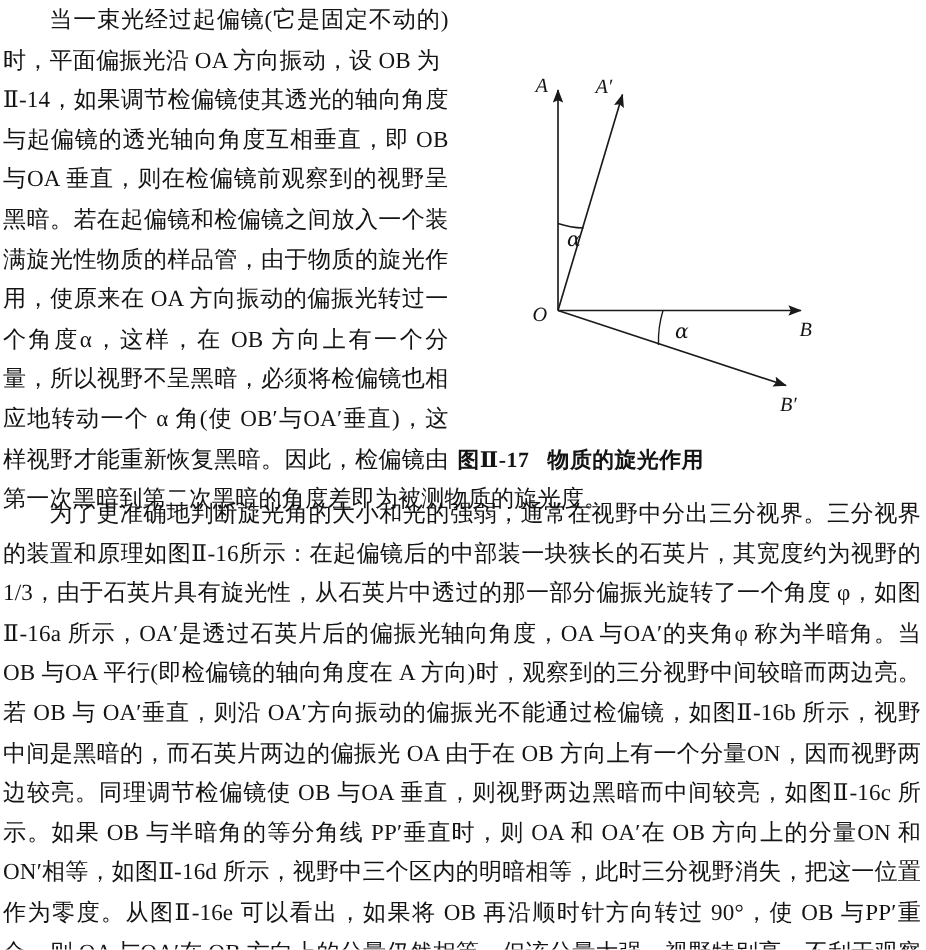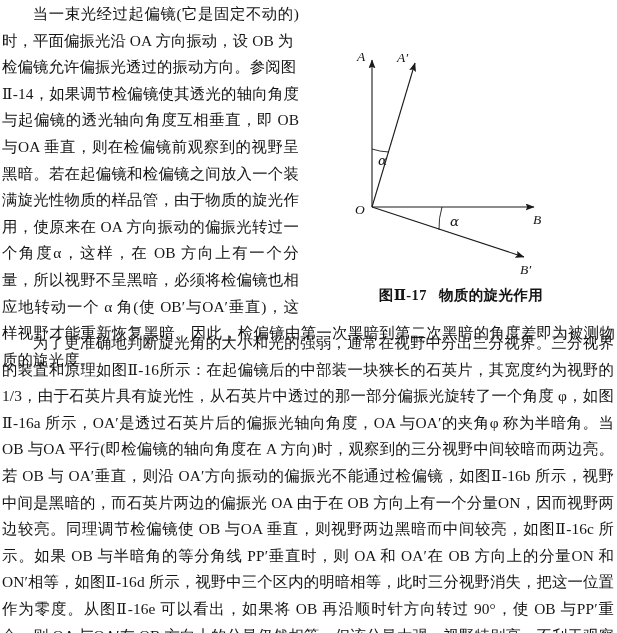--- a/index.html
+++ b/index.html
@@ -83,23 +83,23 @@
   .fig-alpha {
     position: absolute;
     font-family: "DejaVu Serif", serif;
     font-style: italic;
     font-size: 13.5px;
     color: #141414;
   }
   #fig-caption {
     position: absolute;
     left: 0;
-    top: 242px;
+    top: 253px;
     width: 312px;
-    text-align: center;
+    text-align: left;
     font-size: 14.5px;
     font-weight: bold;
     letter-spacing: 0.4px;
     color: #141414;
     white-space: nowrap;
   }
   .cap-gap {
     display: inline-block;
     width: 12px;
   }
@@ -107,21 +107,20 @@
 </head>
 <body>
 
 <div id="page">
 
   <div id="p1-wrap">
 
     <div id="figure-float"></div>
 
     <div class="para indent">当一束光经过起偏镜(它是固定不动的)时，平面偏振光沿 OA 方向振动，设 OB 为</div>
-    <div class="para">检偏镜允许偏振光透过的振动方向。参阅图</div>
     <div class="para">Ⅱ-14，如果调节检偏镜使其透光的轴向角度与起偏镜的透光轴向角度互相垂直，即 OB 与OA 垂直，则在检偏镜前观察到的视野呈黑暗。若在起偏镜和检偏镜之间放入一个装满旋光性物质的样品管，由于物质的旋光作用，使原来在 OA 方向振动的偏振光转过一个角度α，这样，在 OB 方向上有一个分量，所以视野不呈黑暗，必须将检偏镜也相应地转动一个 α 角(使 OB′与OA′垂直)，这样视野才能重新恢复黑暗。因此，检偏镜由第一次黑暗到第二次黑暗的角度差即为被测物质的旋光度。</div>
   </div>
 
   <div id="figure">
 
     <svg id="fig-svg" width="312" height="240" viewBox="0 0 312 240">
       <defs>
         <marker id="arrowhead" markerWidth="9" markerHeight="7" refX="8.4" refY="3.5" orient="auto" markerUnits="userSpaceOnUse">
           <path d="M0,0 L9,3.5 L0,7 L1.6,3.5 Z" fill="#1a1a1a"></path>
         </marker>

